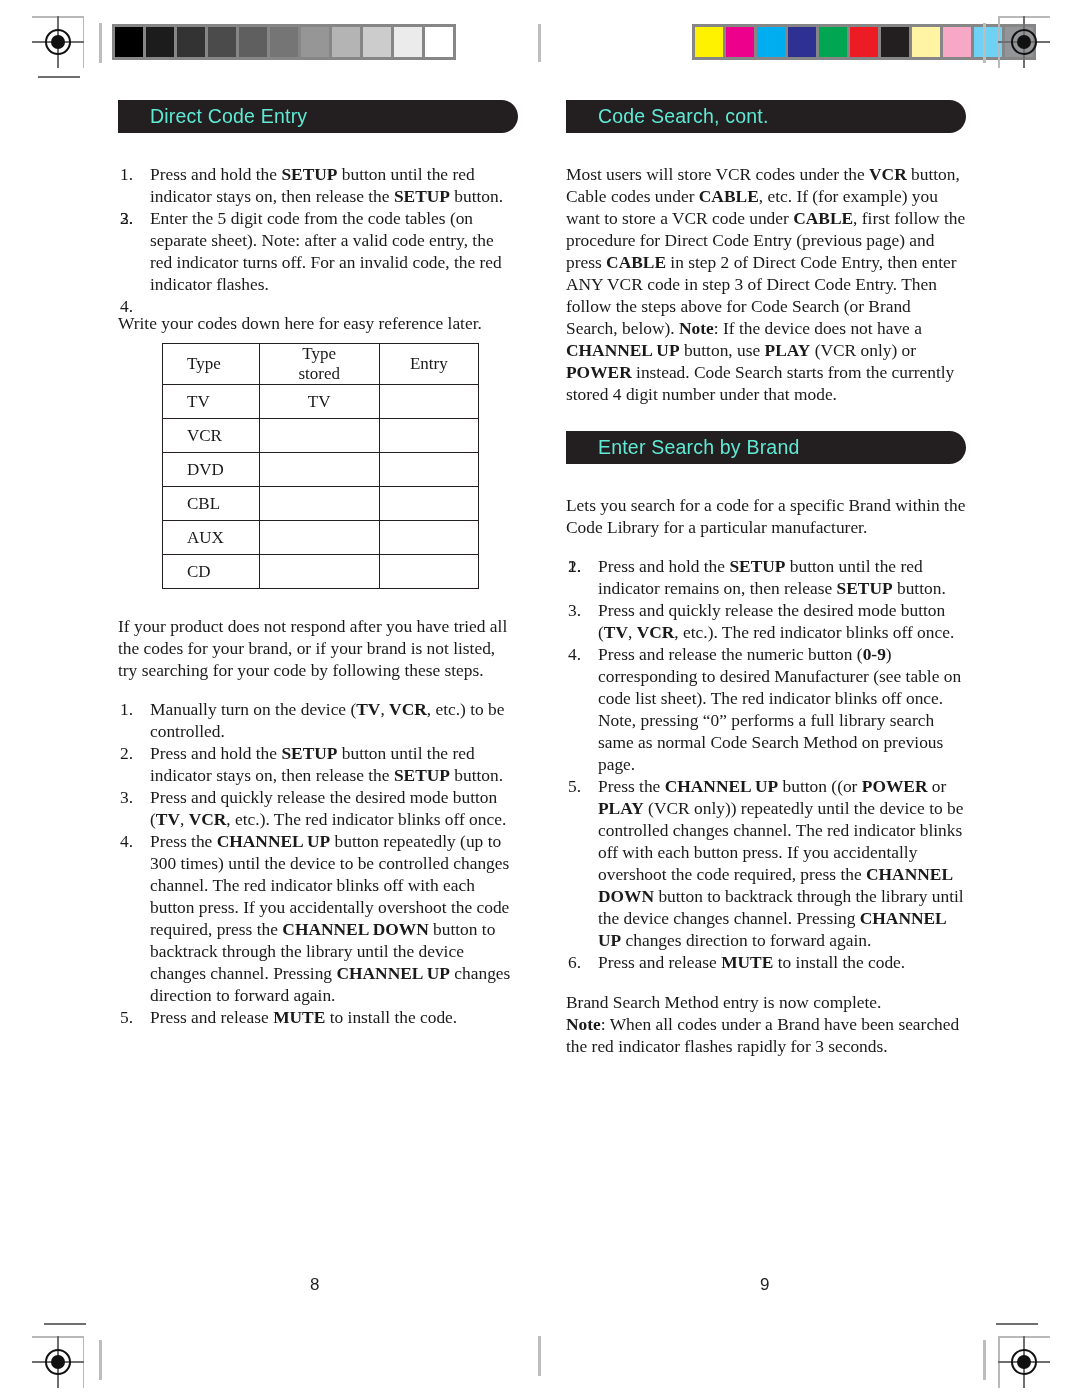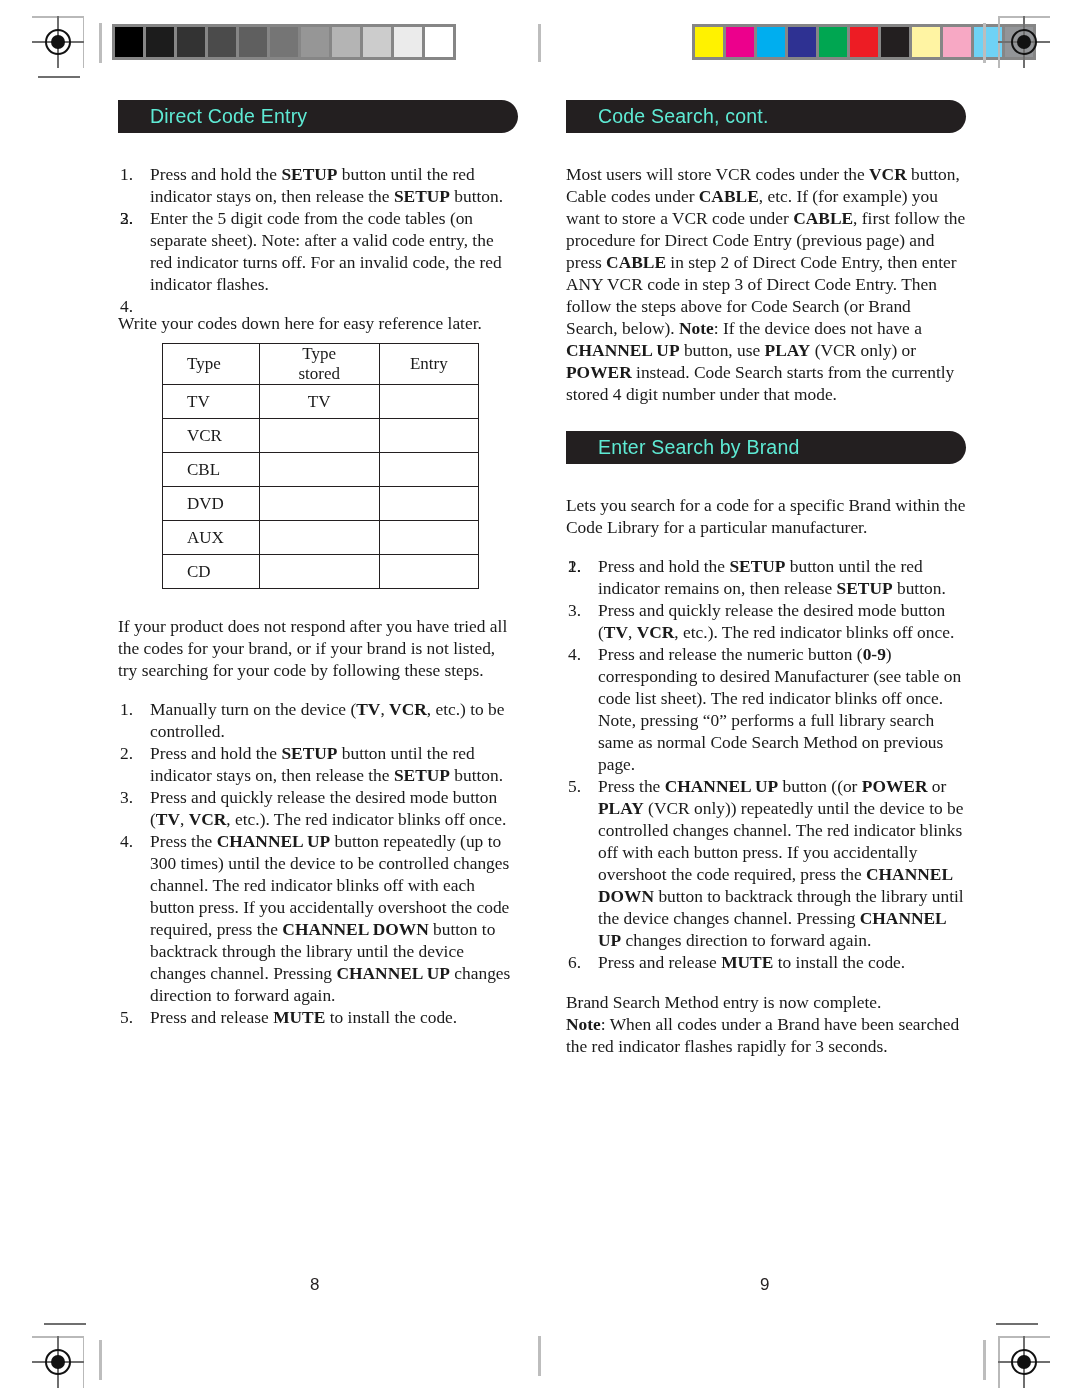--- a/index.html
+++ b/index.html
@@ -215,26 +215,26 @@
             <td class="c1 cell-left">TV</td>
             <td class="c2 cell-center">TV</td>
             <td class="c3 cell-center"></td>
           </tr>
           <tr>
             <td class="c1 cell-left">VCR</td>
             <td class="c2 cell-center"></td>
             <td class="c3 cell-center"></td>
           </tr>
           <tr>
+            <td class="c1 cell-left">DVD</td>
+            <td class="c2 cell-center"></td>
+            <td class="c3 cell-center"></td>
+          </tr>
+          <tr>
             <td class="c1 cell-left">CBL</td>
-            <td class="c2 cell-center"></td>
-            <td class="c3 cell-center"></td>
-          </tr>
-          <tr>
-            <td class="c1 cell-left">DVD</td>
             <td class="c2 cell-center"></td>
             <td class="c3 cell-center"></td>
           </tr>
           <tr>
             <td class="c1 cell-left">AUX</td>
             <td class="c2 cell-center"></td>
             <td class="c3 cell-center"></td>
           </tr>
           <tr>
             <td class="c1 cell-left">CD</td>

